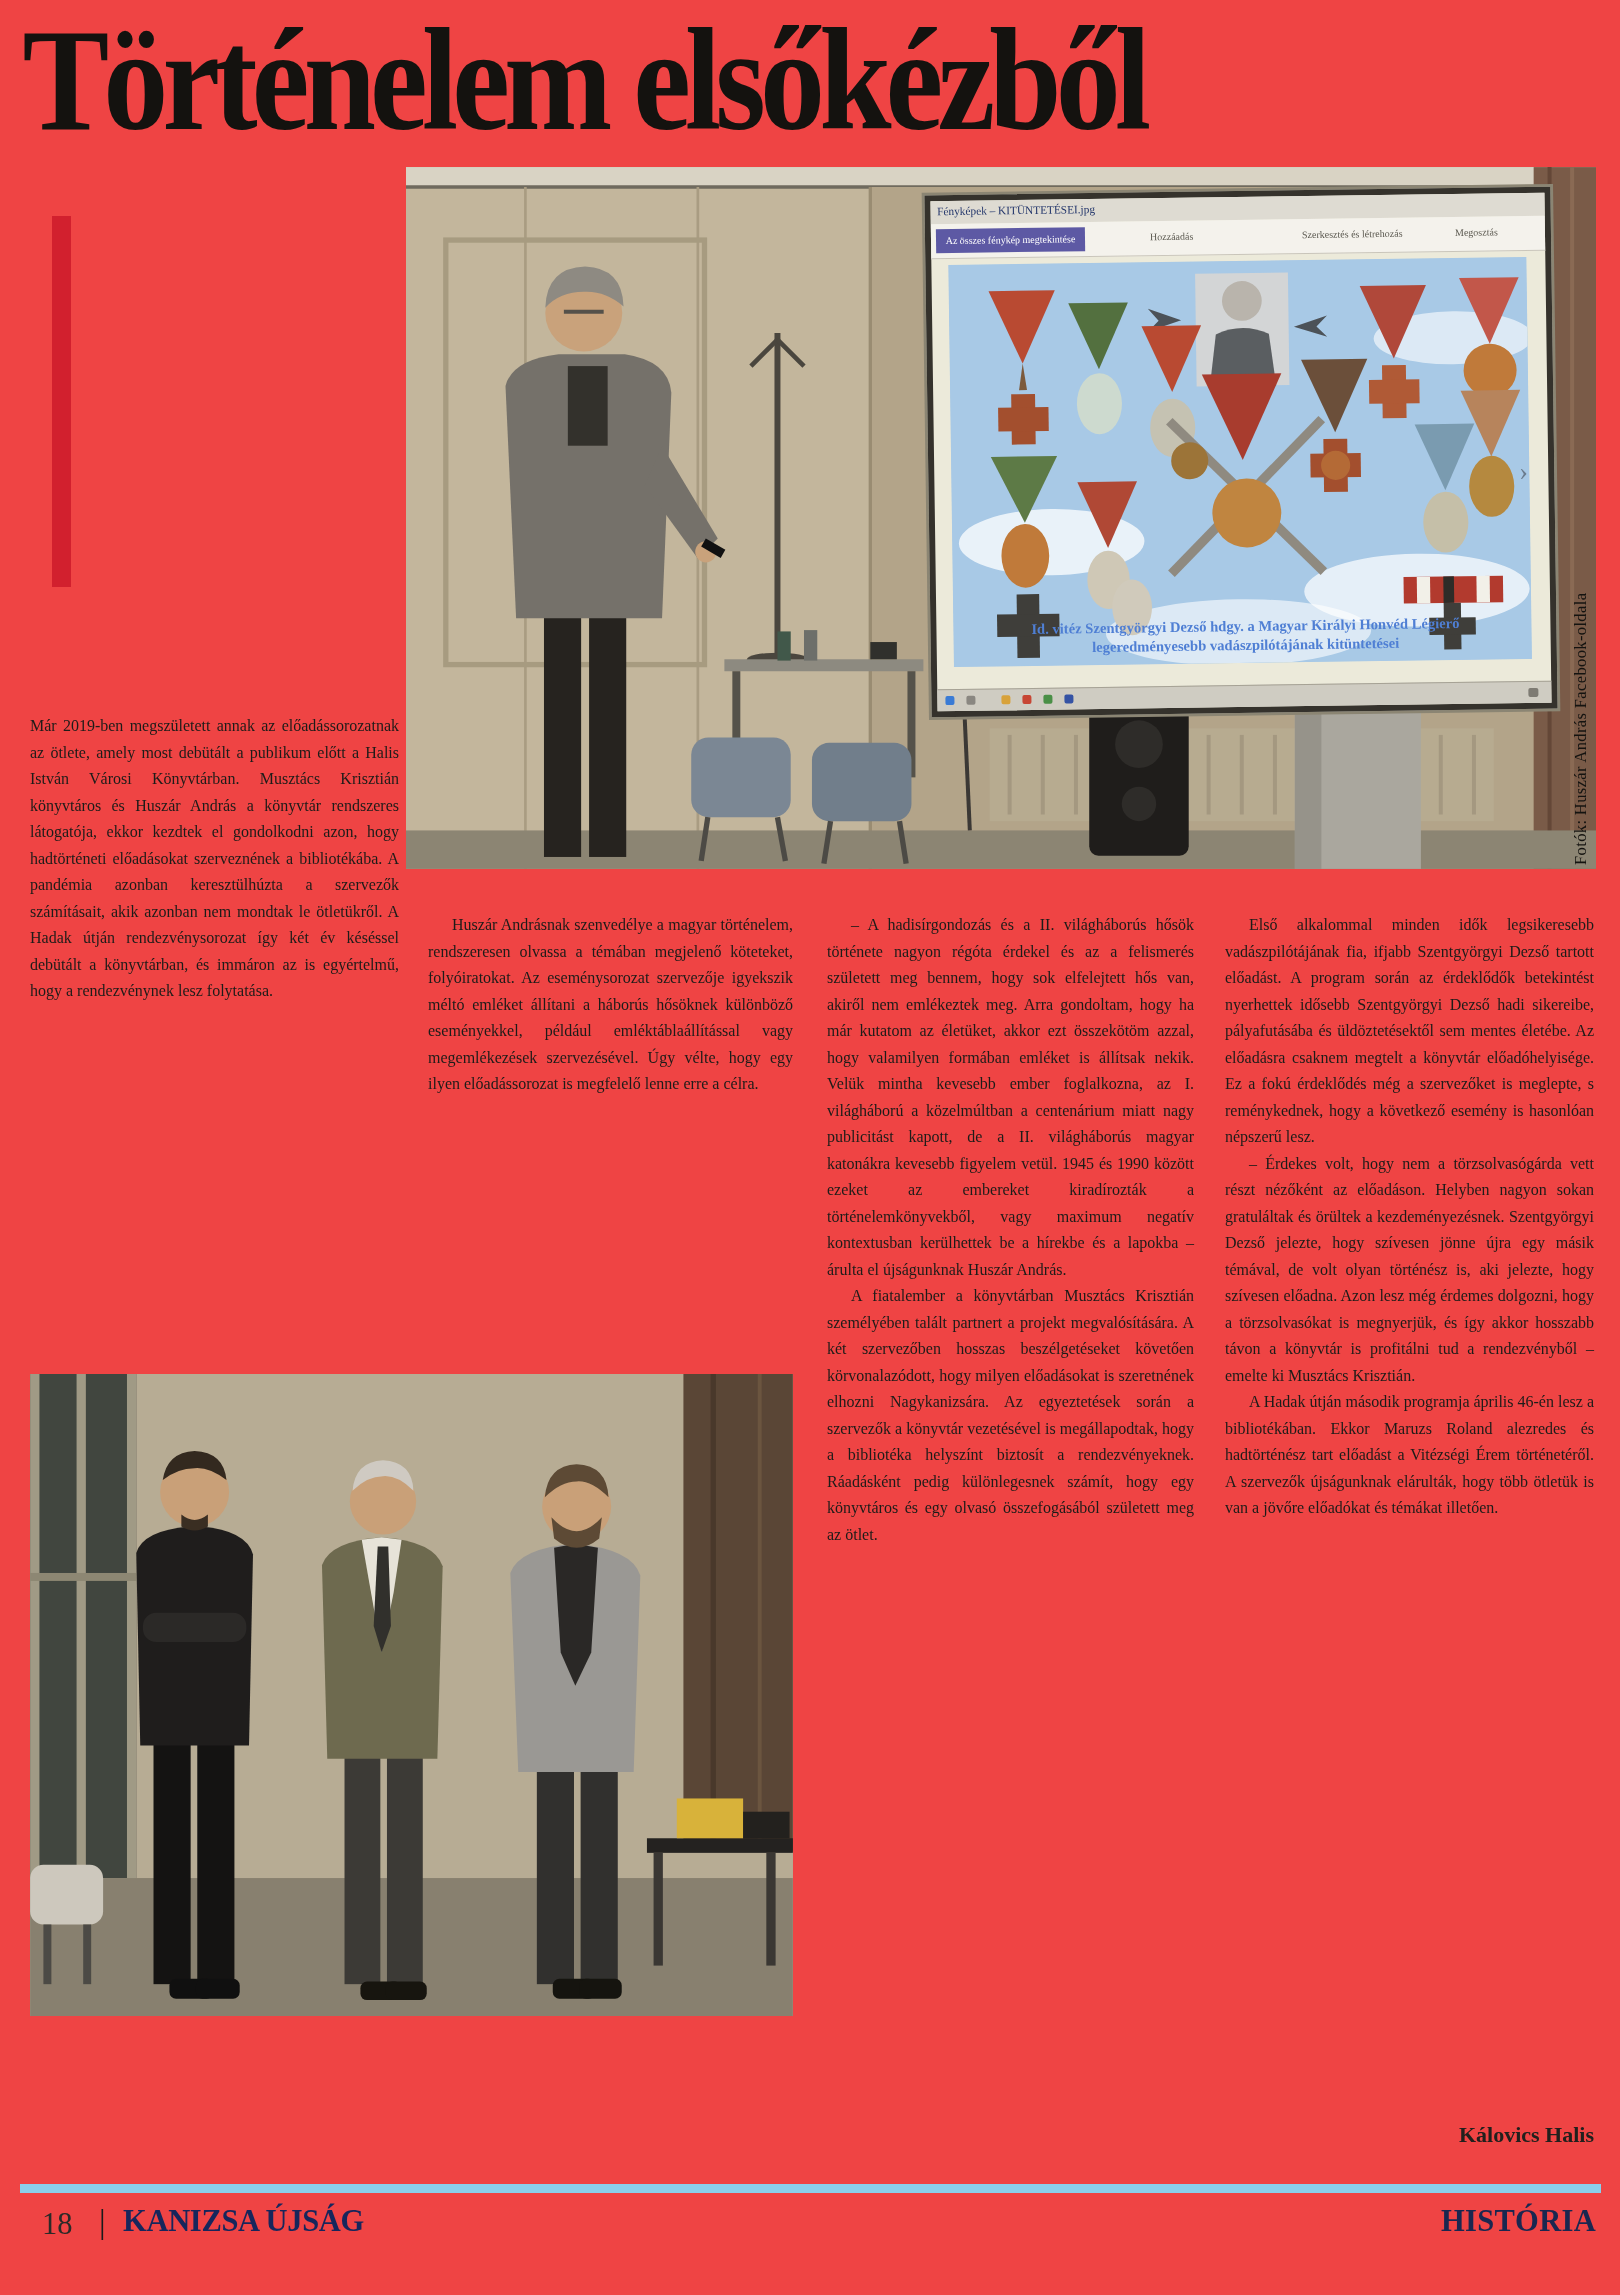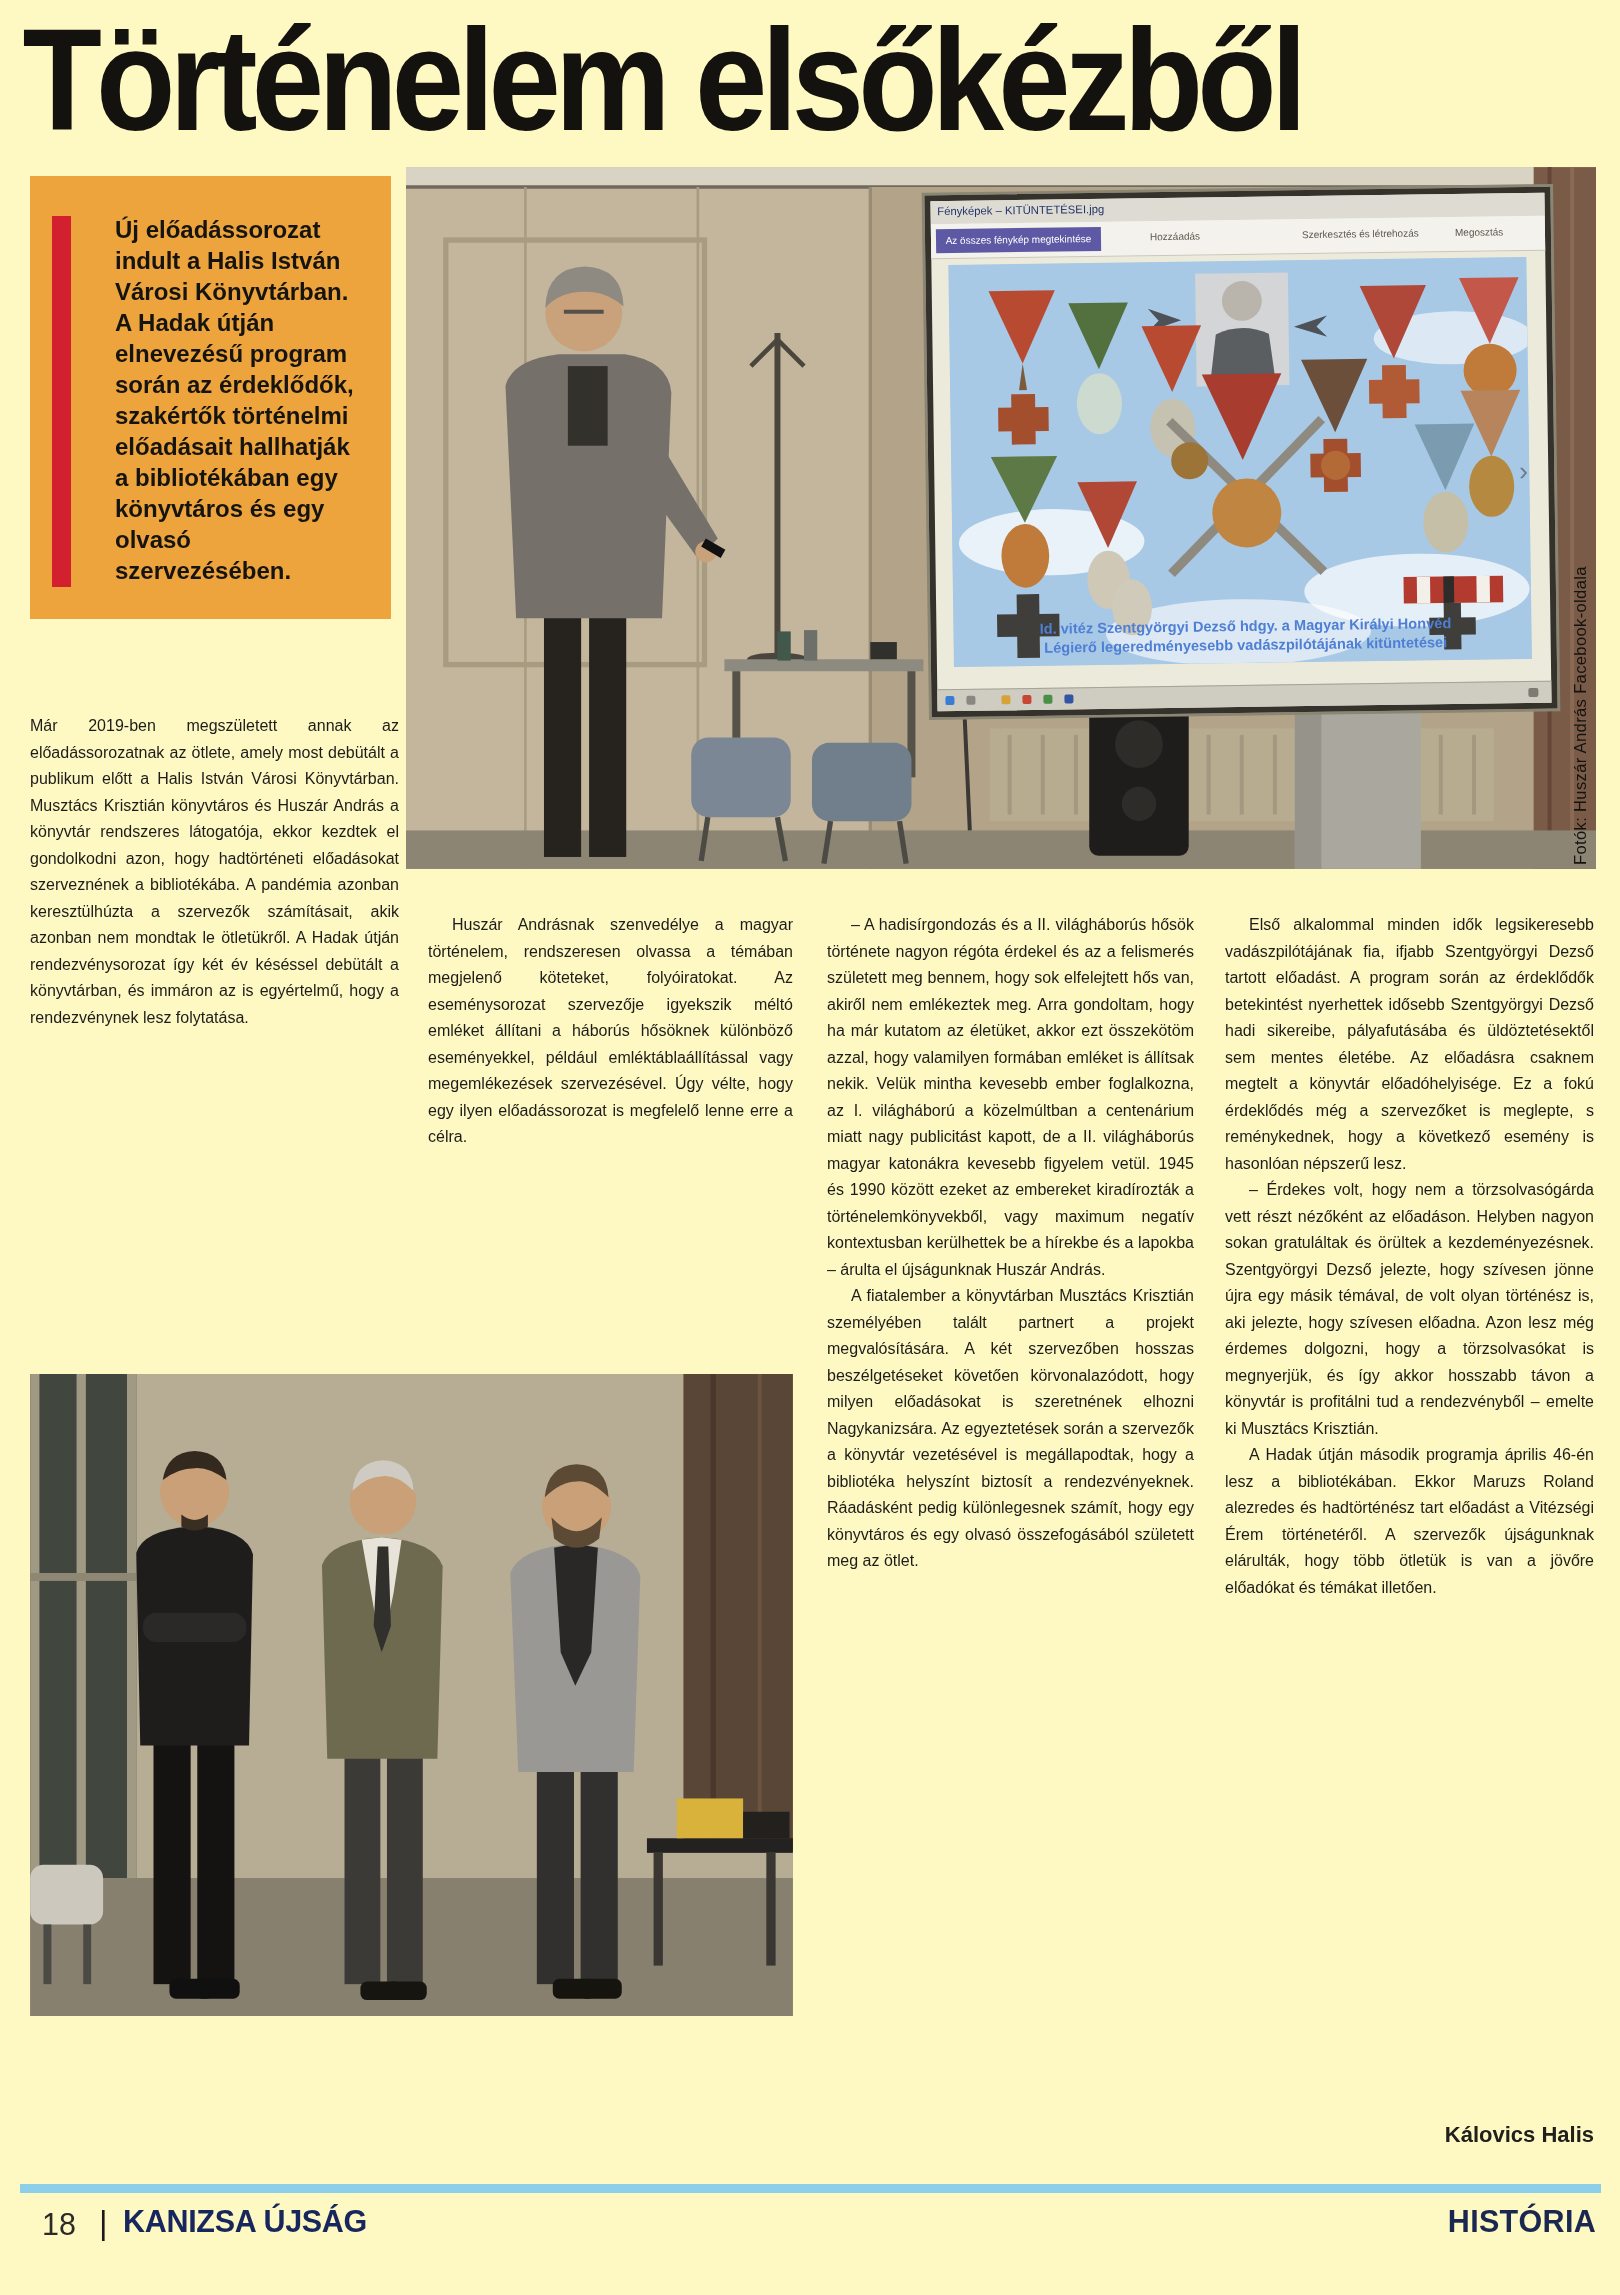--- a/index.html
+++ b/index.html
@@ -1,19 +1,19 @@
 <!DOCTYPE html>
 <html lang="hu" style="font-size:10.6px"><head>
 <meta charset="utf-8">
 <style>
   html,body{margin:0;padding:0;background:#e8e6e0;}
   .page{
     position:relative;width:1621px;height:2295px;margin:0 auto;
-    background:#fef9c3;overflow:hidden;
-    font-family:Liberation Sans, sans-serif;color:#1c1b19;
+    background:#ef4444;overflow:hidden;
+    font-family:Liberation Serif, serif;color:#1c1b19;
   }
   .abs{position:absolute;}
   
   .headline{
     left:22.5px;top:6.6px;width:1578px;height:153px;
     font-size:130px;font-weight:bold;letter-spacing:-0.045em;line-height:1;
     color:#14120f;white-space:nowrap;
     transform:scaleY(1.12);transform-origin:top left;
   }
   
@@ -81,23 +81,20 @@
   .paper-name{position:absolute;left:123px;top:0;color:#17265c;font-weight:bold;letter-spacing:-0.01em;}
   .section-name{position:absolute;right:25px;top:0;color:#1a2750;font-weight:bold;letter-spacing:0.01em;margin-left:27px;}
 </style>
 </head>
 <body>
 
 <div class="page">
 
   <div class="abs headline">Történelem elsőkézből</div>
 
-  <div class="abs intro-box">
-    <div class="intro-text">Új előadássorozat indult a Halis István Városi Könyvtárban. A Hadak útján elnevezésű program során az érdeklődők, szakértők történelmi előadásait hallhatják a bibliotékában egy könyvtáros és egy olvasó szervezésében.</div>
-  </div>
   <div class="abs intro-redbar"></div>
 
   <div class="abs photo-top">
     <svg width="1190" height="702" viewBox="0 0 1794 1058">
 
       <rect x="0" y="0" width="1794" height="1058" fill="#c3b69c"></rect>
       <rect x="0" y="0" width="1794" height="30" fill="#d9d3c4"></rect>
       <line x1="0" y1="30" x2="1794" y2="30" stroke="#6f6a5e" stroke-width="5"></line>
       <rect x="700" y="30" width="1094" height="1028" fill="#b3a489"></rect>
       <line x1="180" y1="30" x2="180" y2="1058" stroke="#a99c82" stroke-width="4"></line>

